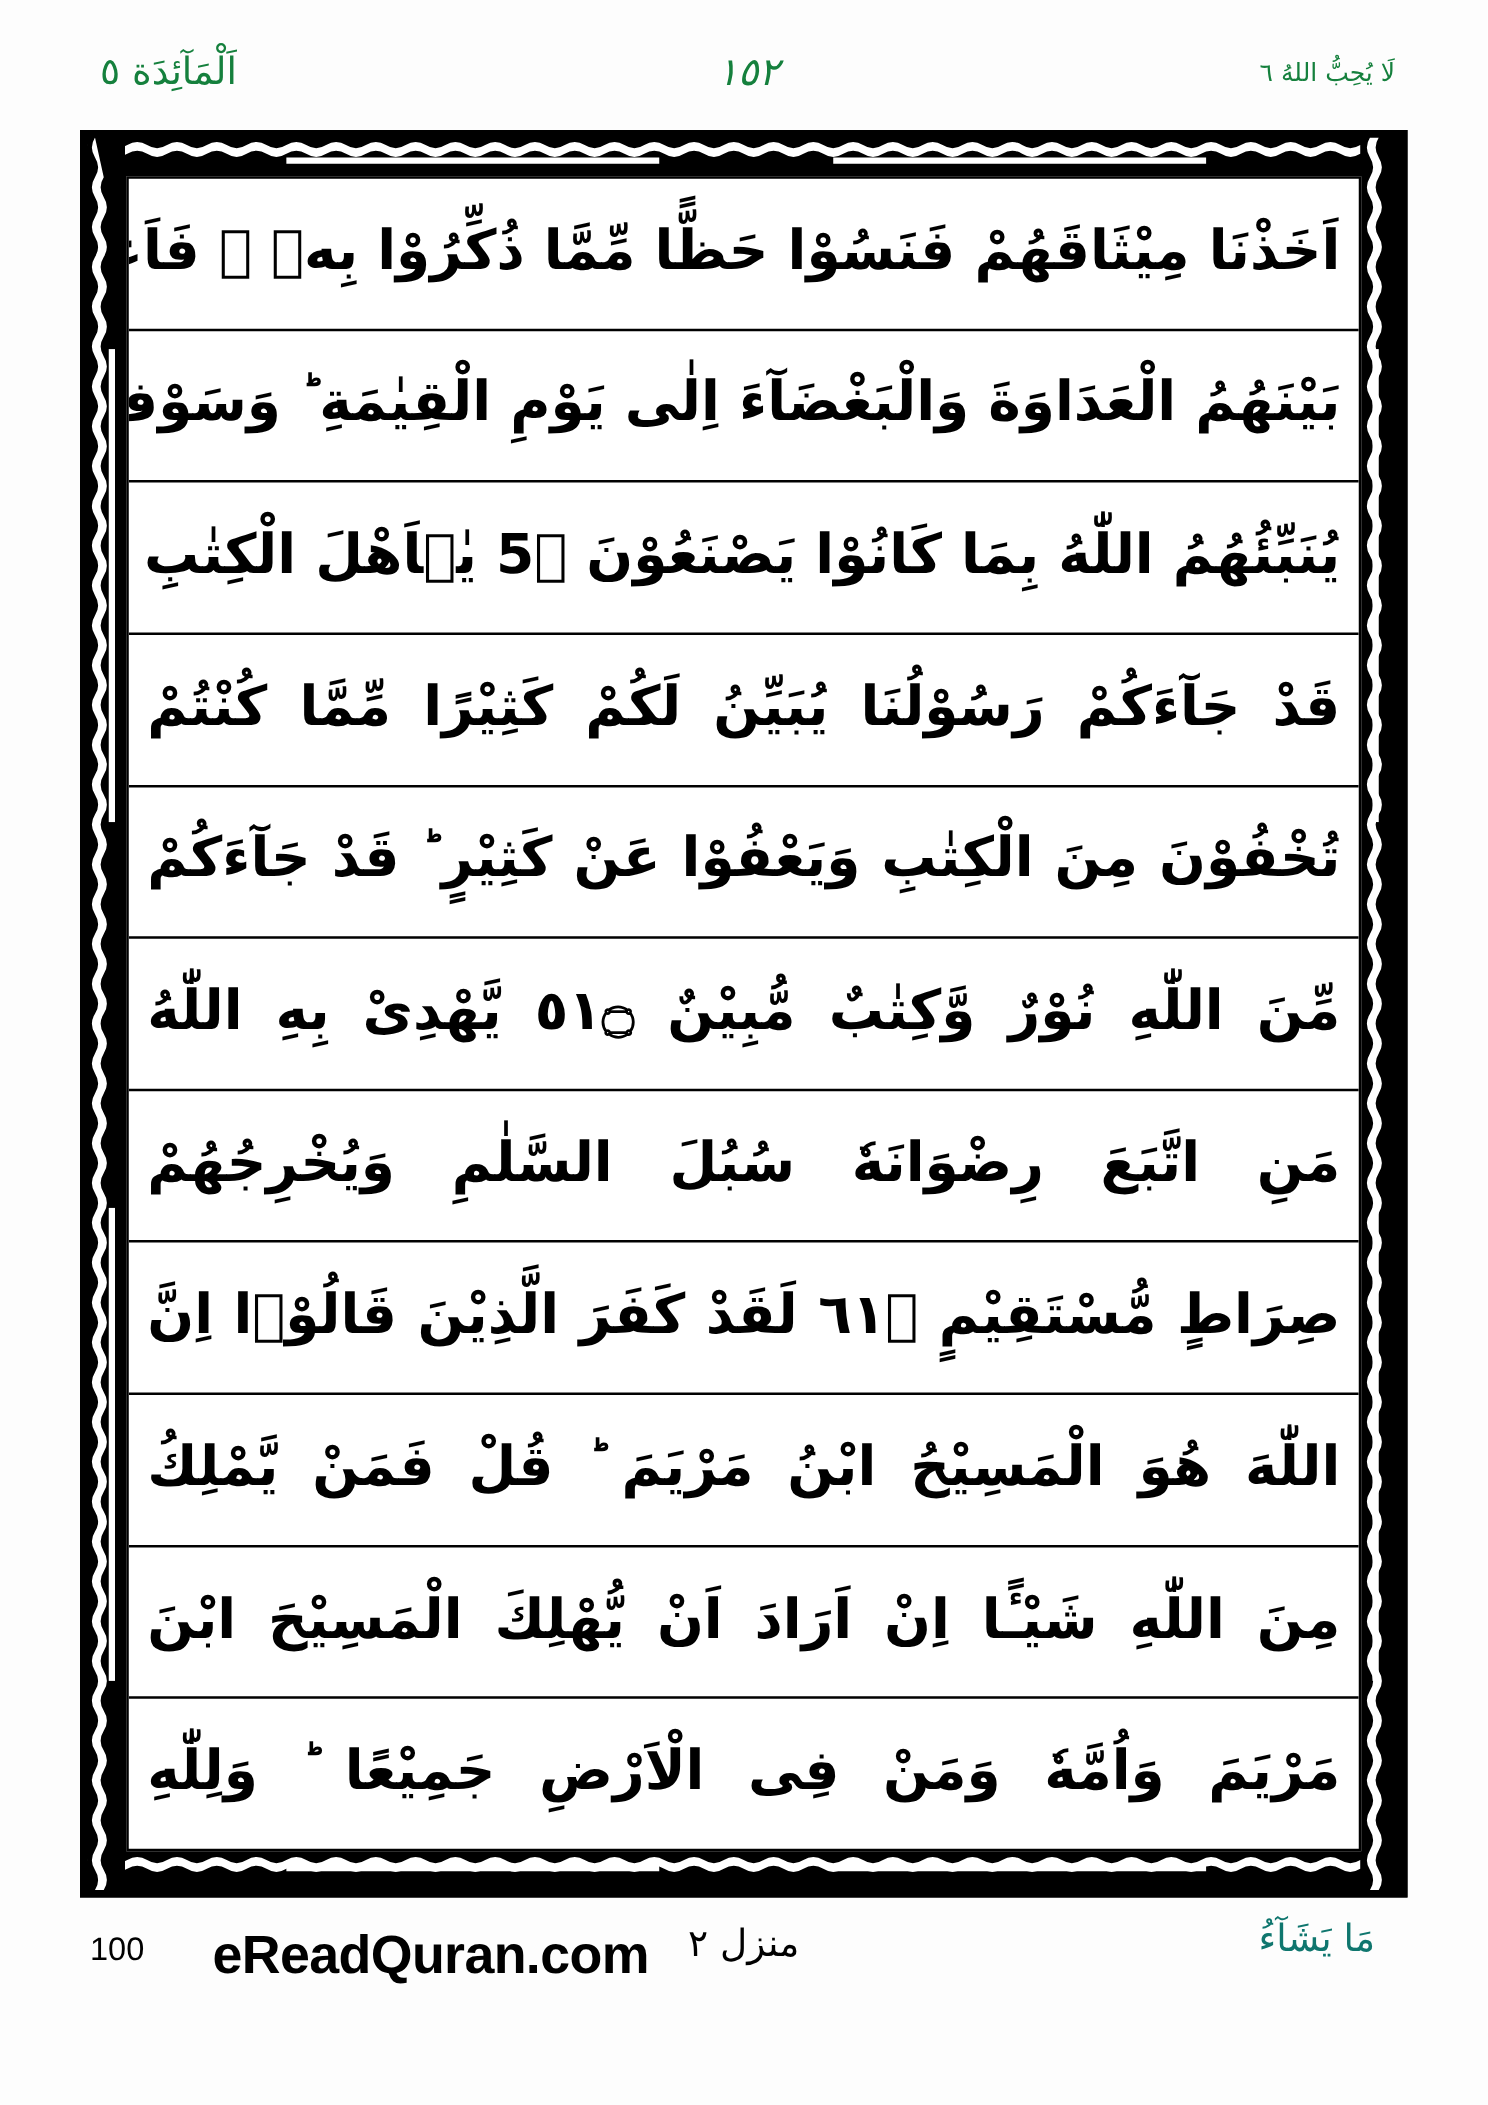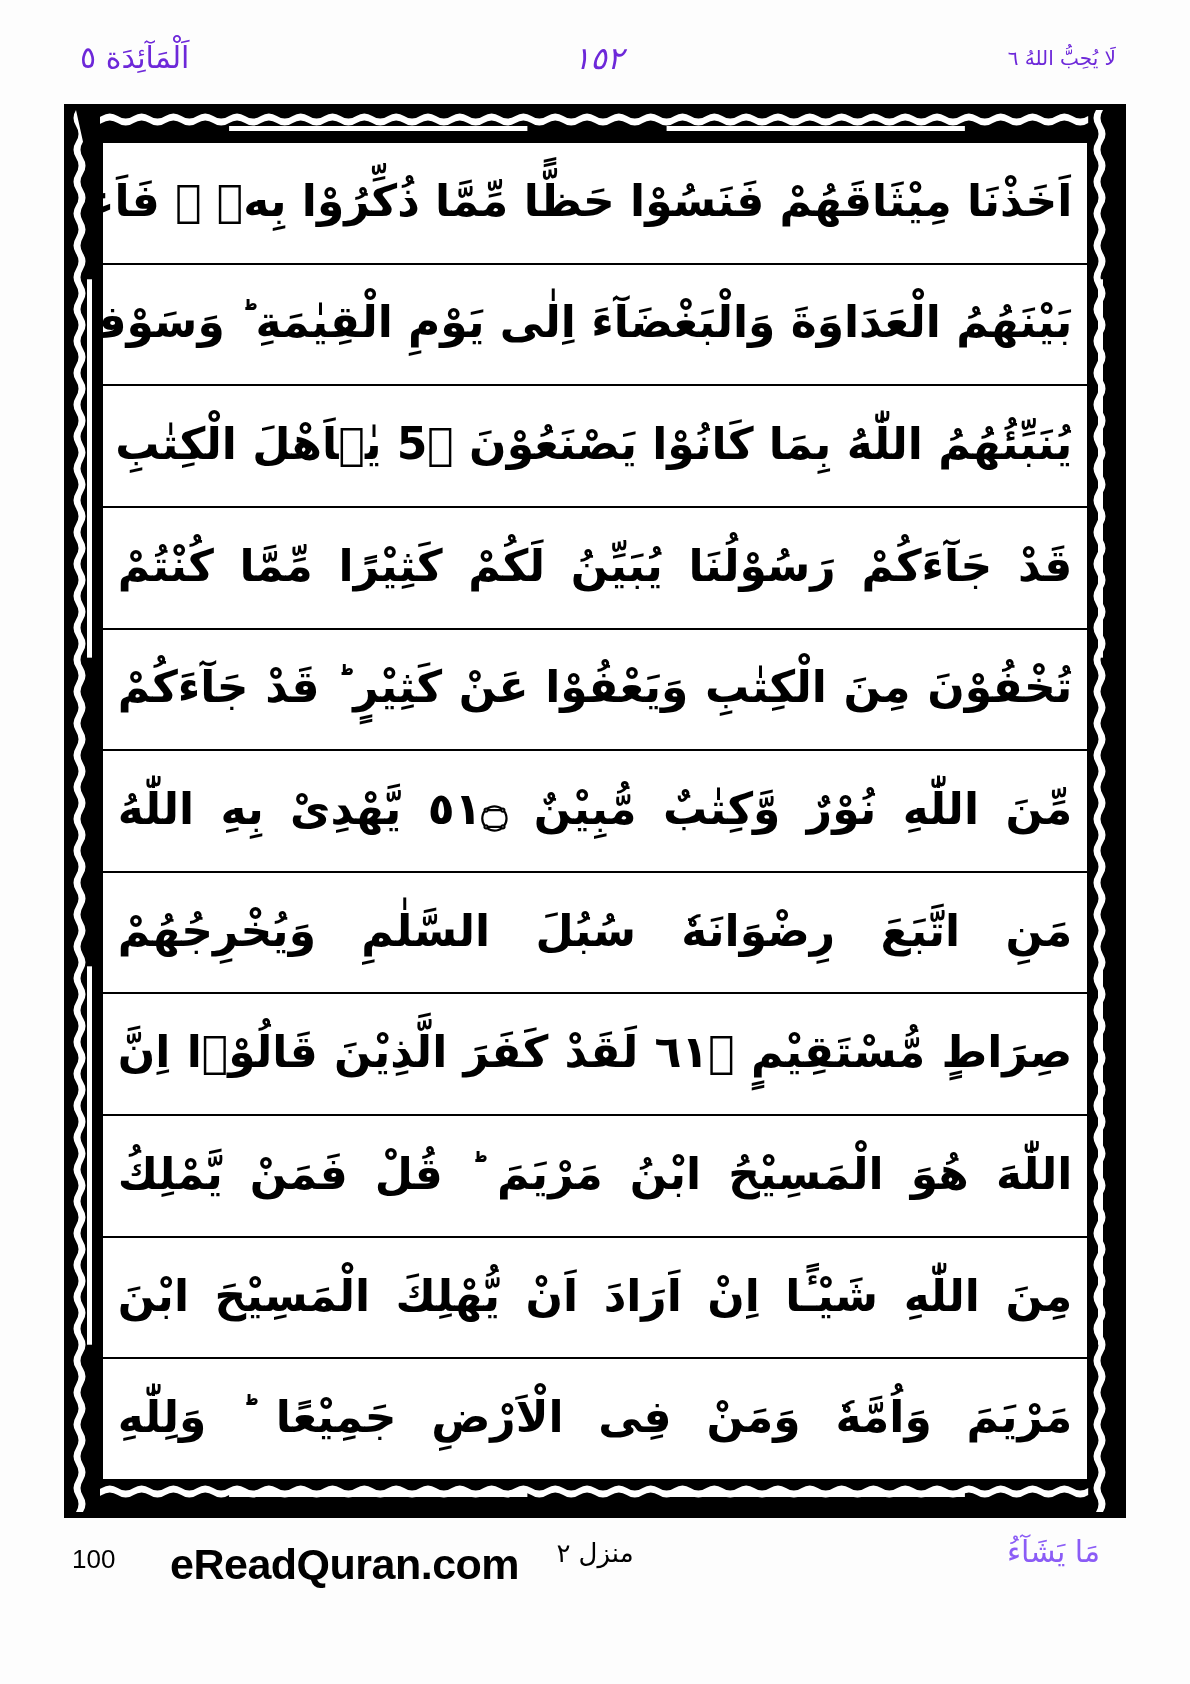--- a/index.html
+++ b/index.html
@@ -29,21 +29,21 @@
     left: 60px;
     right: 60px;
     height: 60px;
     display: flex;
     align-items: center;
     justify-content: space-between;
     direction: rtl;
   }
   .hdr-cell {
     font-family: "DejaVu Sans", "Liberation Sans", sans-serif;
-    color: #6d28d9;
+    color: #15803d;
     white-space: nowrap;
     line-height: 1;
   }
   .hdr-juz {
     font-size: 20px;
     letter-spacing: -1px;
     padding-right: 14px;
   }
   .hdr-page {
     font-size: 31px;
@@ -148,31 +148,31 @@
     height: 70px;
     direction: rtl;
     display: flex;
     align-items: center;
   }
   .ft-left {
     position: absolute;
     right: 30px;
     top: 6px;
     font-size: 30px;
-    color: #8b5cf6;
+    color: #0f766e;
     white-space: nowrap;
   }
   .ft-manzil {
     position: absolute;
     left: 0; right: 0;
     margin: 0 auto;
     width: 200px;
     text-align: center;
     top: 10px;
-    font-size: 26px;
+    font-size: 30px;
     color: #000;
     white-space: nowrap;
   }
   .ft-brand {
     position: absolute;
     left: 110px;
     top: 12px;
     font-family: "Liberation Sans", sans-serif;
     font-size: 43px;
     font-weight: 700;

